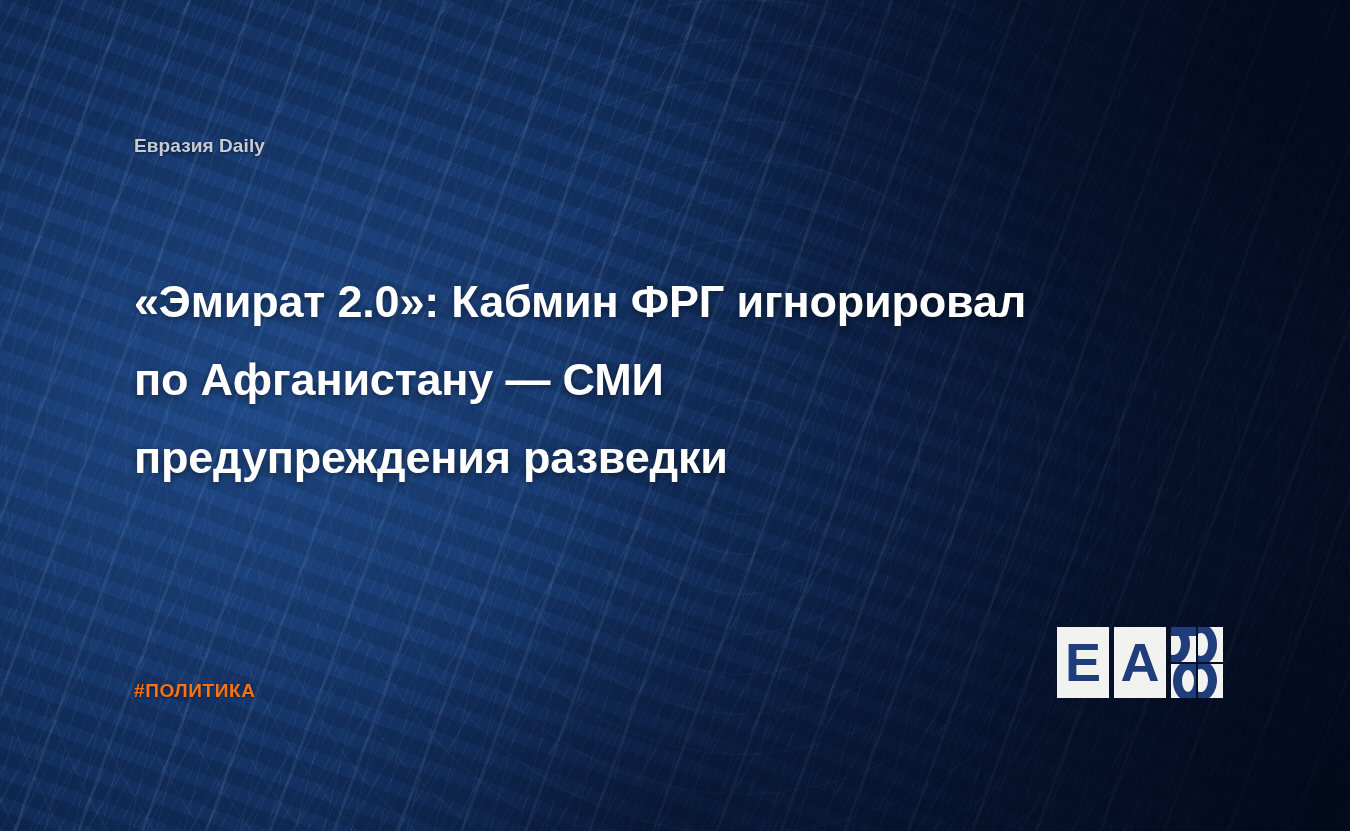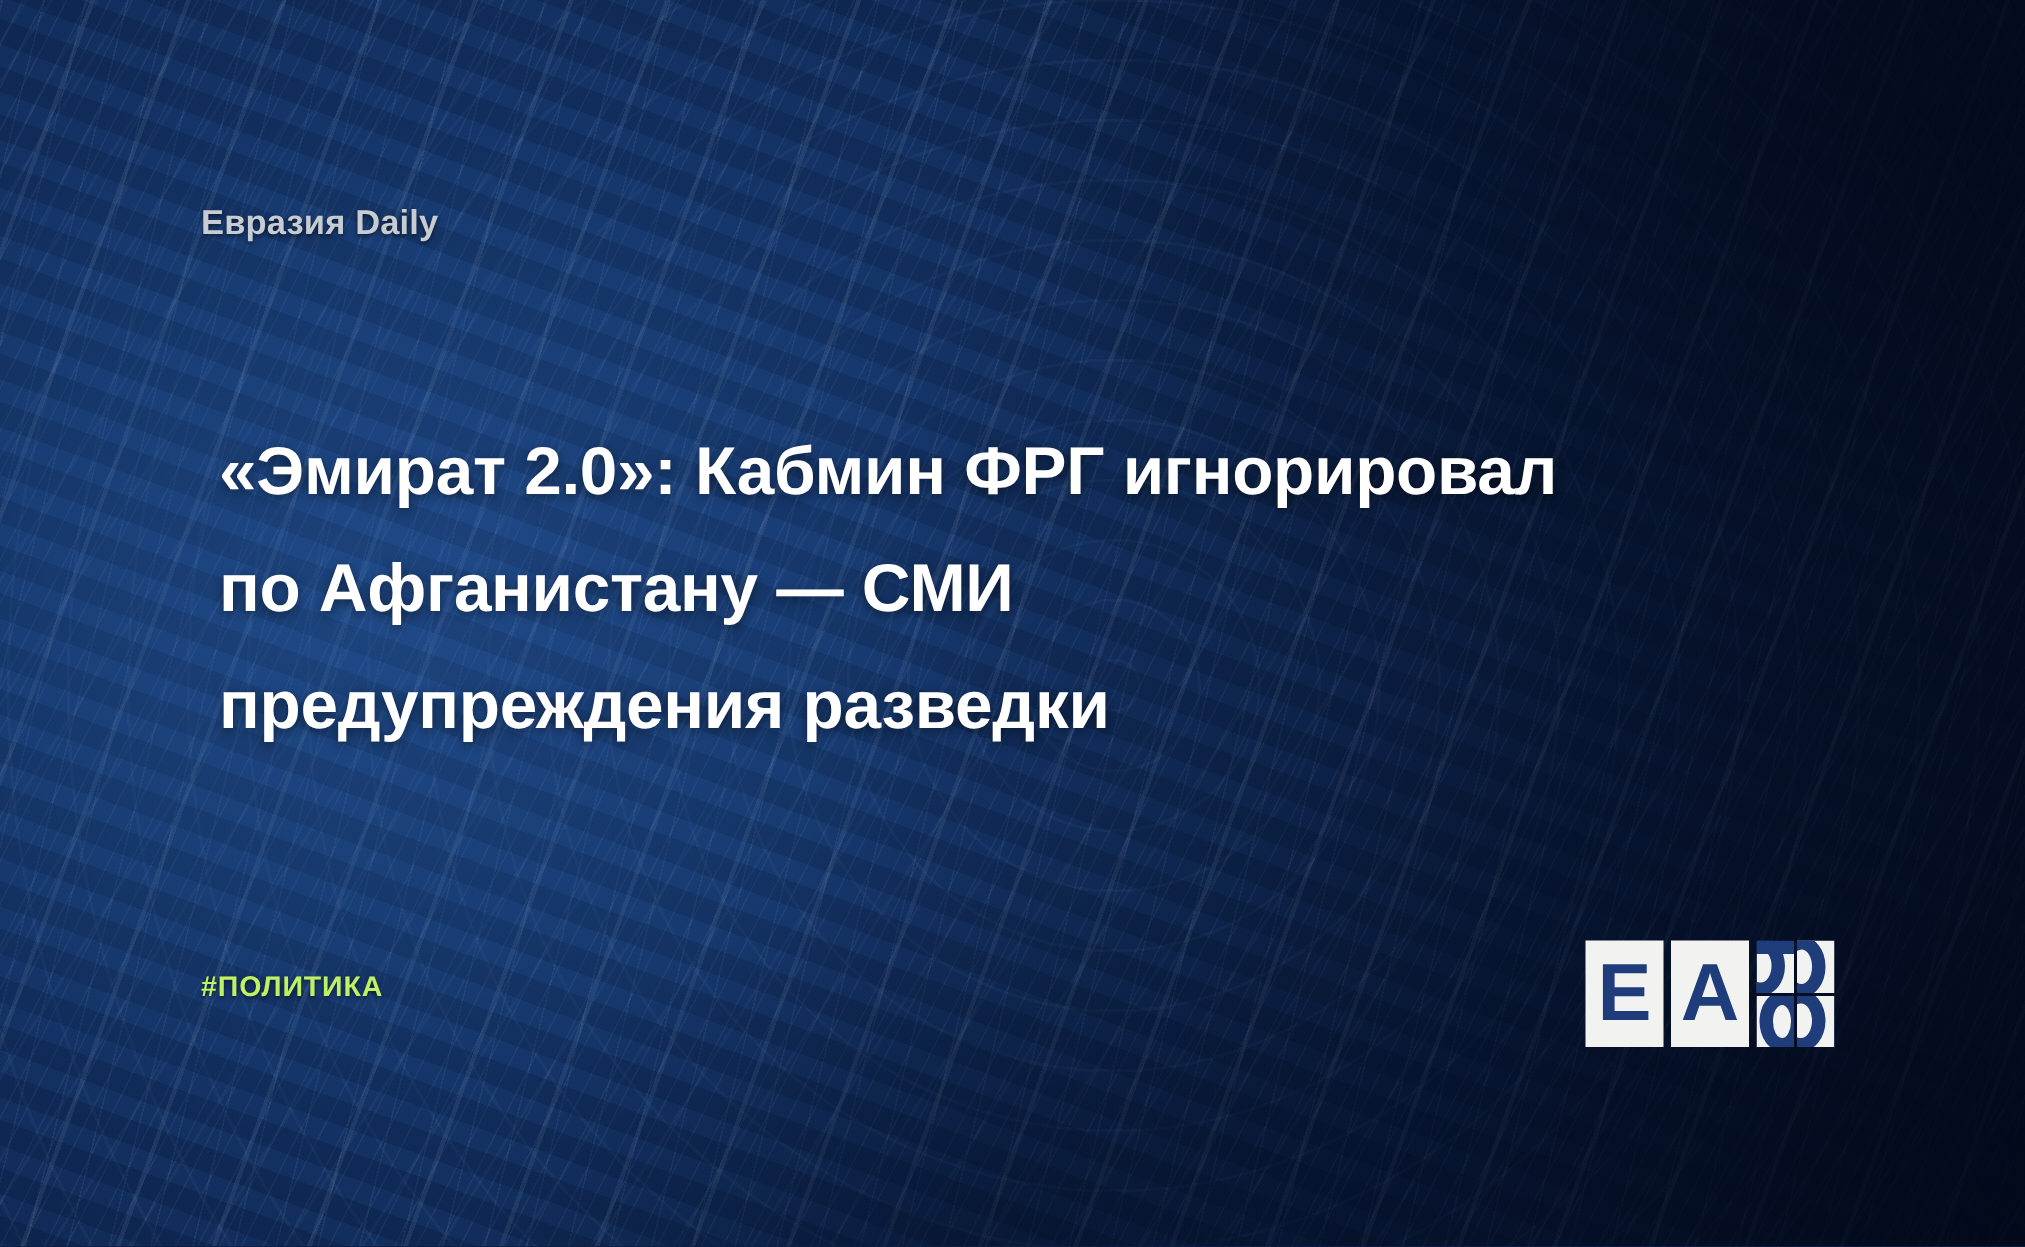--- a/index.html
+++ b/index.html
@@ -129,51 +129,51 @@
     pointer-events: none;
   }
 
   
   .content { position: absolute; inset: 0; }
 
   .brand {
     position: absolute;
     left: 134px;
     top: 135px;
-    font-size: 23px;
+    font-size: 19px;
     font-weight: bold;
     letter-spacing: 0.1px;
     color: #c7ccd2;
     text-shadow: 0 1px 3px rgba(0,0,0,0.55);
     white-space: nowrap;
   }
 
   .headline {
     position: absolute;
     left: 134px;
     top: 263px;
     width: 1130px;
-    margin: 12px;
+    margin: 0;
     color: #ffffff;
     font-size: 45px;
     font-weight: bold;
     line-height: 78px;
     letter-spacing: -0.2px;
     text-shadow: 0 2px 7px rgba(0,0,0,0.45);
   }
   .headline .hl-line { display: block; white-space: nowrap; }
 
   .category {
     position: absolute;
     left: 134px;
-    top: 648px;
+    top: 680px;
     font-size: 19px;
     font-weight: bold;
     letter-spacing: 0.6px;
-    color: #bef264;
+    color: #f97316;
     text-shadow: 0 1px 3px rgba(0,0,0,0.5);
     white-space: nowrap;
   }
 
   
   .logo {
     position: absolute;
     left: 1057px;
     top: 627px;
     width: 166px;

